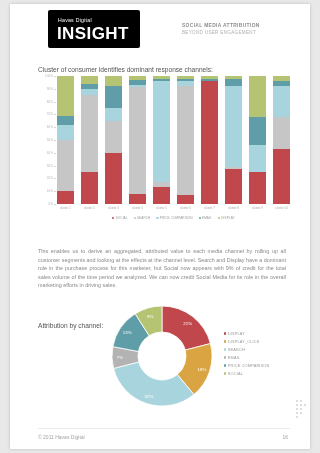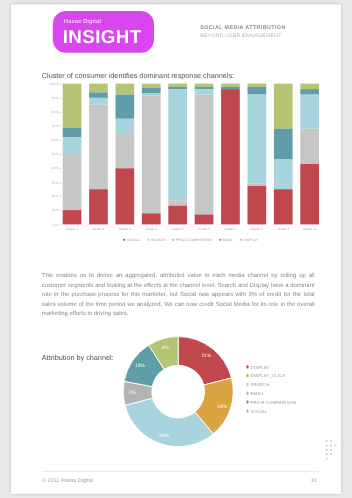--- a/index.html
+++ b/index.html
@@ -10,21 +10,21 @@
     overflow:hidden;
   }
   .page{
     position:absolute;left:10px;top:4px;width:300px;height:445px;
     background:#ffffff;
     box-shadow:0 0 3px rgba(0,0,0,.18);
   }
   
   .logo-box{
     position:absolute;left:38px;top:6px;width:92px;height:38px;
-    background:#d946ef;border-radius:12px;
+    background:#000000;border-radius:2px;
   }
   .logo-sub{
     position:absolute;left:10px;top:7px;
     font-size:5.2px;color:#ffffff;letter-spacing:.25px;
   }
   .logo-main{
     position:absolute;left:9px;top:14px;
     font-size:17px;font-weight:bold;color:#ffffff;letter-spacing:.4px;
     line-height:19px;
   }

